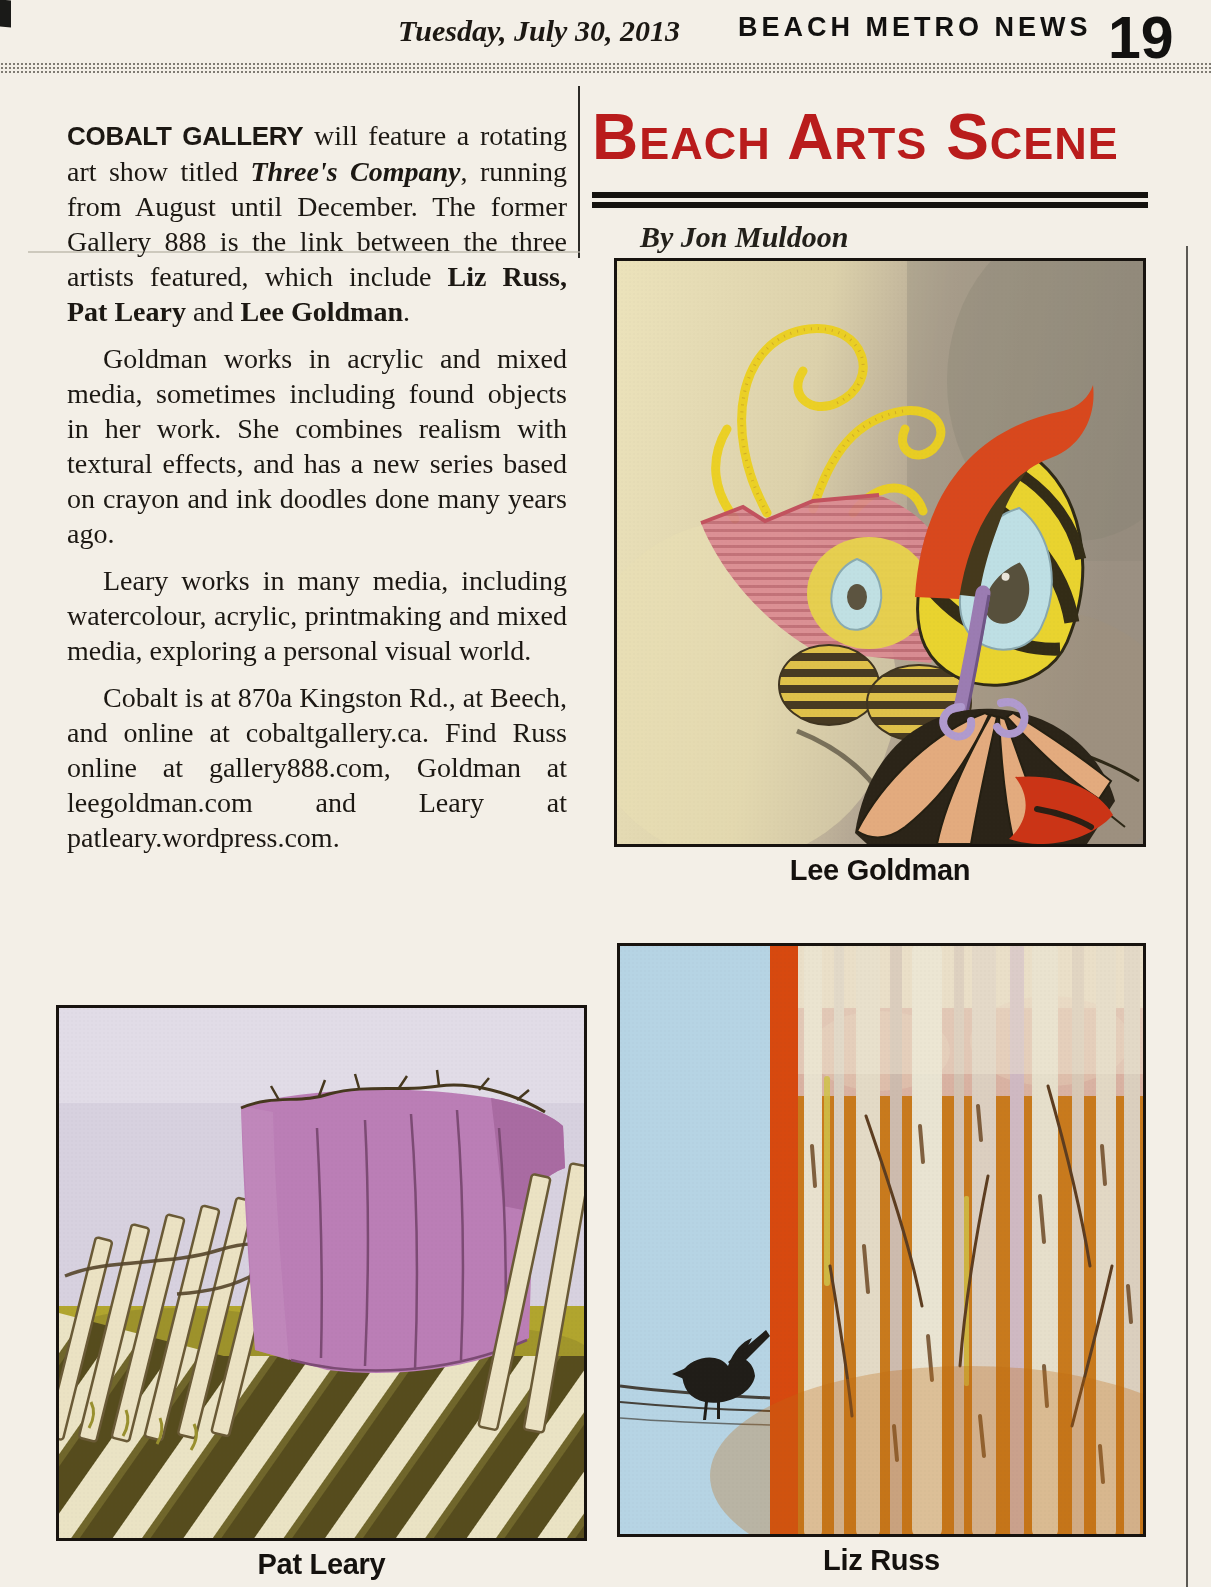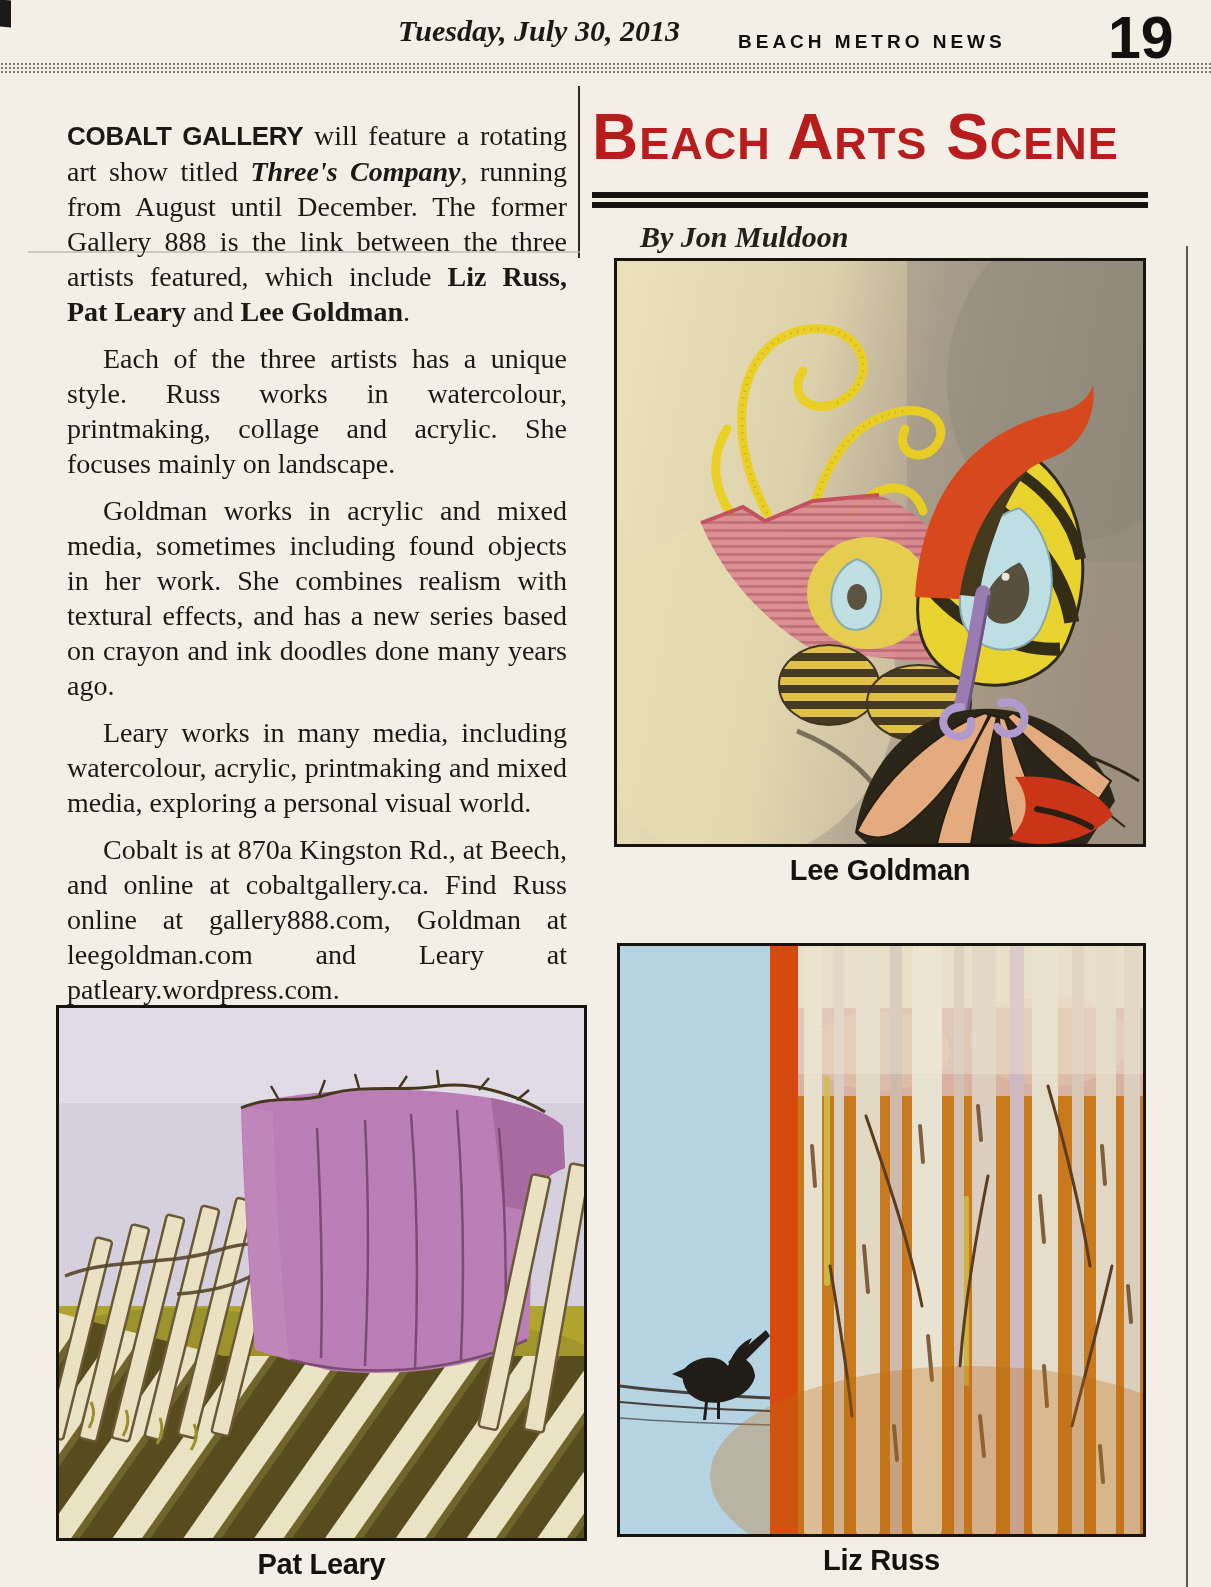--- a/index.html
+++ b/index.html
@@ -9,21 +9,21 @@
     --goldman-red:#d8481d; --goldman-yellow:#e9d32f;
   }
   html,body{margin:0;padding:0;background:#888;}
   .page{
     position:relative; width:1211px; height:1587px; overflow:hidden;
     background:var(--paper,#f3efe7);
     font-family:"Liberation Serif",serif; color:var(--ink,#1c1813);padding-left:28px;
   }
   
   .h-date{position:absolute;left:398px;top:14px;font-size:30px;font-weight:700;font-style:italic;white-space:nowrap;}
-  .h-masthead{position:absolute;left:738px;top:31px;font-family:"Liberation Sans",sans-serif;font-weight:700;font-size:19px;letter-spacing:4px;color:var(--masthead-ink,#121110);white-space:nowrap;}
+  .h-masthead{position:absolute;left:738px;top:12px;font-family:"Liberation Sans",sans-serif;font-weight:700;font-size:27px;letter-spacing:4px;color:var(--masthead-ink,#121110);white-space:nowrap;}
   .h-pagenum{position:absolute;left:1108px;top:4px;font-family:"Liberation Sans",sans-serif;font-weight:700;font-size:59px;color:var(--masthead-ink,#121110);}
   .halftone-rule{
     position:absolute;left:0;top:62px;width:1211px;height:11px;
     background-image:radial-gradient(circle,#6b675e 1.1px,rgba(0,0,0,0) 1.3px);
     background-size:4px 4px;opacity:.85;
   }
   
   .corner-mark{position:absolute;left:0;top:0;width:11px;height:27px;background:#1a1a18;transform:skewY(6deg);}
   .scan-edge{position:absolute;left:1186px;top:246px;width:2px;height:1341px;background:#34332f;opacity:.8;}
   .col-divider{position:absolute;left:578px;top:86px;width:2px;height:172px;background:#2c2a26;}
@@ -67,21 +67,20 @@
   <div class="h-masthead">BEACH METRO NEWS</div>
   <div class="h-pagenum">19</div>
   <div class="halftone-rule"></div>
   <div class="corner-mark"></div>
   <div class="scan-edge"></div>
   <div class="col-divider"></div>
   <div class="lead-underline"></div>
 
   <div class="article">
     <p><span class="leadin">COBALT GALLERY</span><span> will feature a rotating art show titled </span><span class="bi">Three's Company</span><span>, running from August until December. The former Gallery 888 is the link between the three artists featured, which include </span><span class="b">Liz Russ, Pat Leary</span><span> and </span><span class="b">Lee Goldman</span><span>.</span></p>
-    <p class="indent">Each of the three artists has a unique style. Russ works in watercolour, printmaking, collage and acrylic. She focuses mainly on landscape.</p>
     <p class="indent">Goldman works in acrylic and mixed media, sometimes including found objects in her work. She combines realism with textural effects, and has a new series based on crayon and ink doodles done many years ago.</p>
     <p class="indent">Leary works in many media, including watercolour, acrylic, printmaking and mixed media, exploring a personal visual world.</p>
     <p class="indent">Cobalt is at 870a Kingston Rd., at Beech, and online at cobaltgallery.ca. Find Russ online at gallery888.com, Goldman at leegoldman.com and Leary at patleary.wordpress.com.</p>
   </div>
 
   <div class="section-title">Beach Arts Scene</div>
   <div class="section-rule"></div>
   <div class="byline">By Jon Muldoon</div>
 
   <figure class="fig-goldman">

